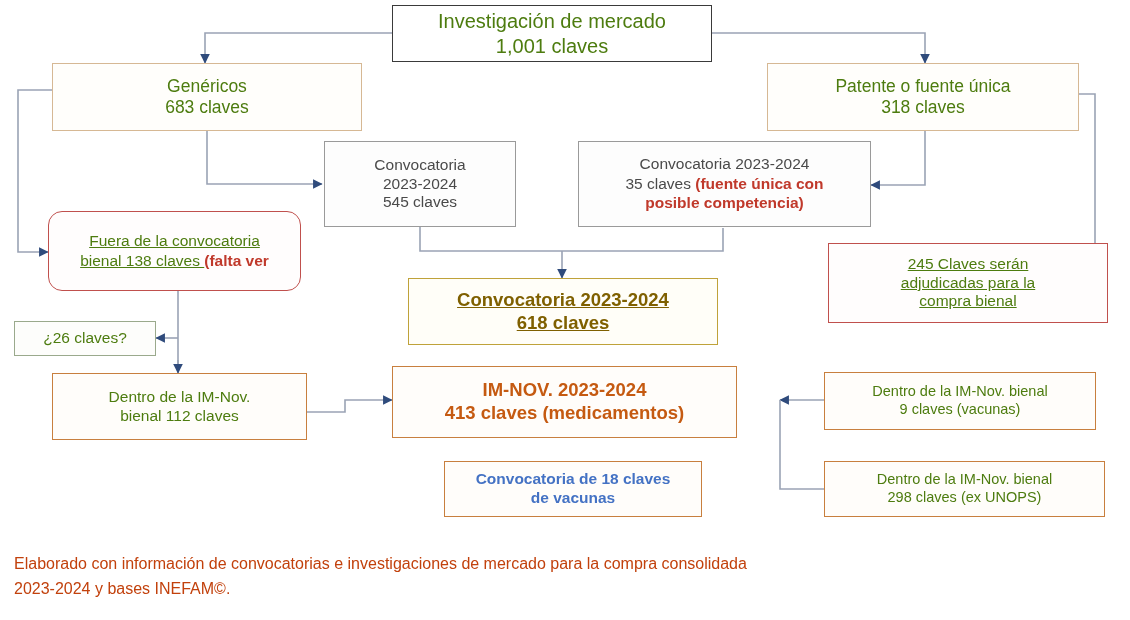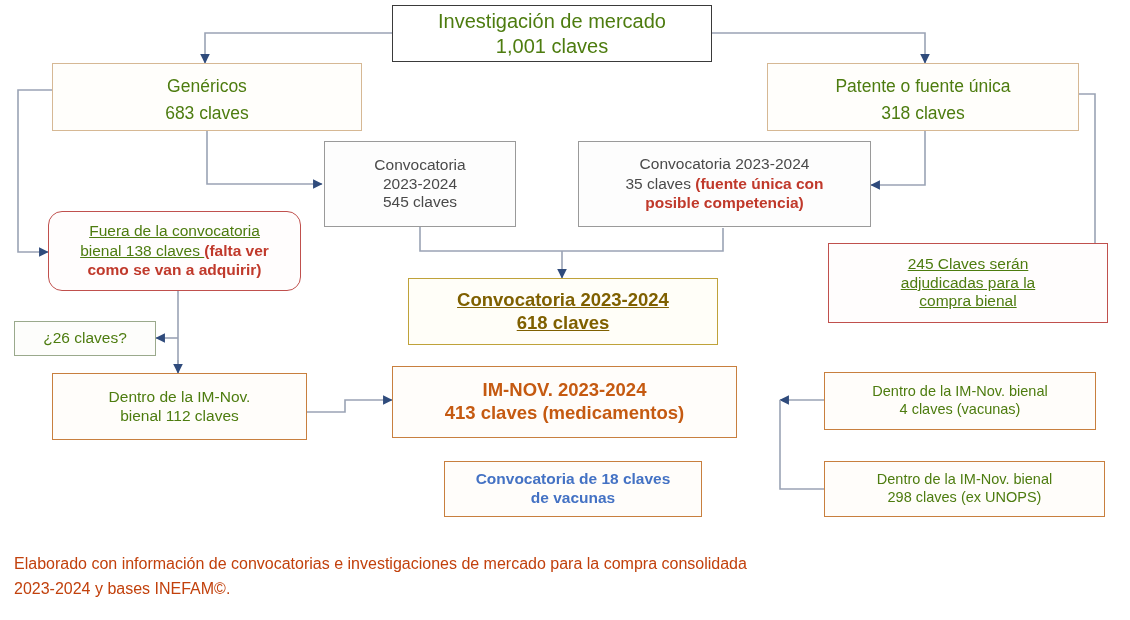--- a/index.html
+++ b/index.html
@@ -18,21 +18,21 @@
   .b-gold   {border:1.5px solid #bfa23a;background:#fffef8;}
   .b-orange {border:1.5px solid #c87f3e;background:#fffdfa;}
   .b-green  {border:1.5px solid #9aa98c;background:#fdfdfb;}
   
   .t-black {color:#4d7c0f;font-weight:normal;}
   .t-gray  {color:#4a4a4a;font-weight:normal;}
   .t-red   {color:#c0392b;font-weight:bold;}
   .t-gold  {color:#7f6000;font-weight:bold;text-decoration:underline;}
   .t-orange{color:#c55a11;font-weight:bold;}
   .t-blue  {color:#4472c4;font-weight:bold;}
-  .u       {text-decoration:underline;} .f14{font-size:14.5px;} .f15{font-size:15.5px;} .f17{font-size:17.5px;margin-top:6px;} .f18{font-size:18.5px;}
+  .u       {text-decoration:underline;} .f14{font-size:14.5px;} .f15{font-size:15.5px;} .f17{font-size:17.5px;} .f18{font-size:18.5px;}
   .f20{font-size:20px;}
   #caption{position:absolute;left:14px;top:552px;width:1090px;font-size:16px;
            line-height:1.55;color:#c2410c;font-weight:normal;}
 </style>
 </head>
 <body>
 
 <div id="canvas">
 
   <svg class="links" viewBox="0 0 1130 620" xmlns="http://www.w3.org/2000/svg">
@@ -107,21 +107,20 @@
       <div class="t-red f15">posible competencia)</div>
     </div>
   </div>
 
   <div class="node b-red" style="left:48px;top:211px;width:253px;height:80px;border-radius:14px;">
     <div class="txt">
       <div class="t-black f15 u">Fuera de la convocatoria</div>
       <div>
         <span class="t-black f15 u">bienal 138 claves </span><span class="t-red f15">(falta ver</span>
       </div>
-      <div class="t-red f15">como se van a adquirir)</div>
     </div>
   </div>
 
   <div class="node b-red" style="left:828px;top:243px;width:280px;height:80px;">
     <div class="txt">
       <div class="t-black f15 u">245 Claves serán</div>
       <div class="t-black f15 u">adjudicadas para la</div>
       <div class="t-black f15 u">compra bienal</div>
     </div>
   </div>
@@ -156,21 +155,21 @@
   <div class="node b-orange" style="left:444px;top:461px;width:258px;height:56px;">
     <div class="txt">
       <div class="t-blue f15">Convocatoria de 18 claves</div>
       <div class="t-blue f15">de vacunas</div>
     </div>
   </div>
 
   <div class="node b-orange" style="left:824px;top:372px;width:272px;height:58px;">
     <div class="txt">
       <div class="t-black f14">Dentro de la IM-Nov. bienal</div>
-      <div class="t-black f14">4 claves (vacunas)</div>
+      <div class="t-black f14">9 claves (vacunas)</div>
     </div>
   </div>
 
   <div class="node b-orange" style="left:824px;top:461px;width:281px;height:56px;">
     <div class="txt">
       <div class="t-black f14">Dentro de la IM-Nov. bienal</div>
       <div class="t-black f14">298 claves (ex UNOPS)</div>
     </div>
   </div>
 

